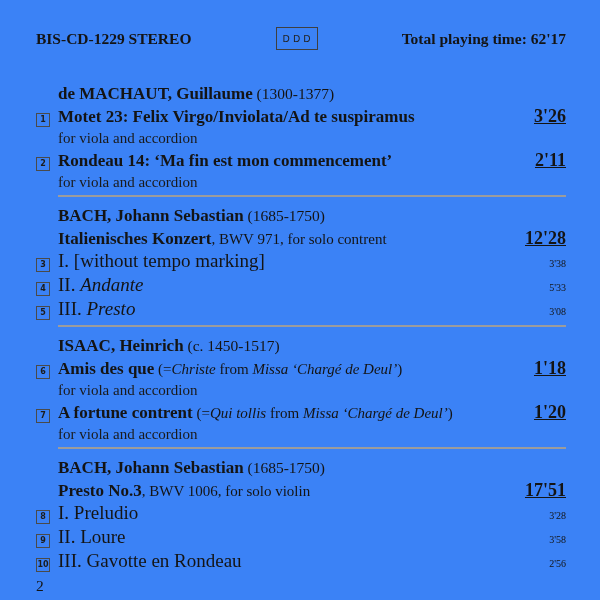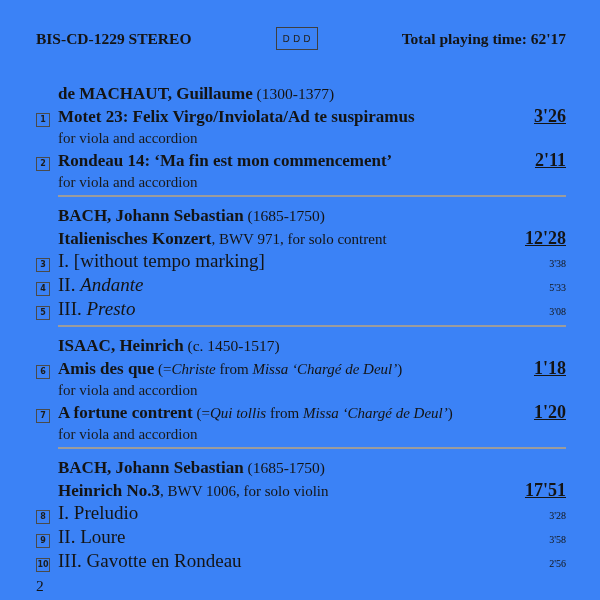--- a/index.html
+++ b/index.html
@@ -102,21 +102,21 @@
           <span class="num-col"><span class="num-box">7</span></span>
           <span class="title"><span class="seg-b">A fortune contrent</span><span class="seg-r"> (=</span><span class="seg-i">Qui tollis</span><span class="seg-r"> from </span><span class="seg-i">Missa ‘Chargé de Deul’</span><span class="seg-r">)</span></span>
           <span class="duration dur-bold">1'20</span>
         </div>
         <div class="sub-line">for viola and accordion</div>
       </div>
       <div class="divider"></div>
       <div class="section">
         <div class="composer-line"><span class="composer-name">BACH, Johann Sebastian</span><span class="composer-dates"> (1685-1750)</span></div>
         <div class="row row-work">
-          <span class="title"><span class="seg-b">Heinrich No.3</span><span class="seg-r">, BWV 1006, for solo violin</span></span>
+          <span class="title"><span class="seg-b">Presto No.3</span><span class="seg-r">, BWV 1006, for solo violin</span></span>
           <span class="duration dur-bold">17'51</span>
         </div>
         <div class="row row-movement">
           <span class="num-col"><span class="num-box">8</span></span>
           <span class="title"><span class="seg-r">I. Preludio</span></span>
           <span class="duration">3'28</span>
         </div>
         <div class="row row-movement">
           <span class="num-col"><span class="num-box">9</span></span>
           <span class="title"><span class="seg-r">II. Loure</span></span>

